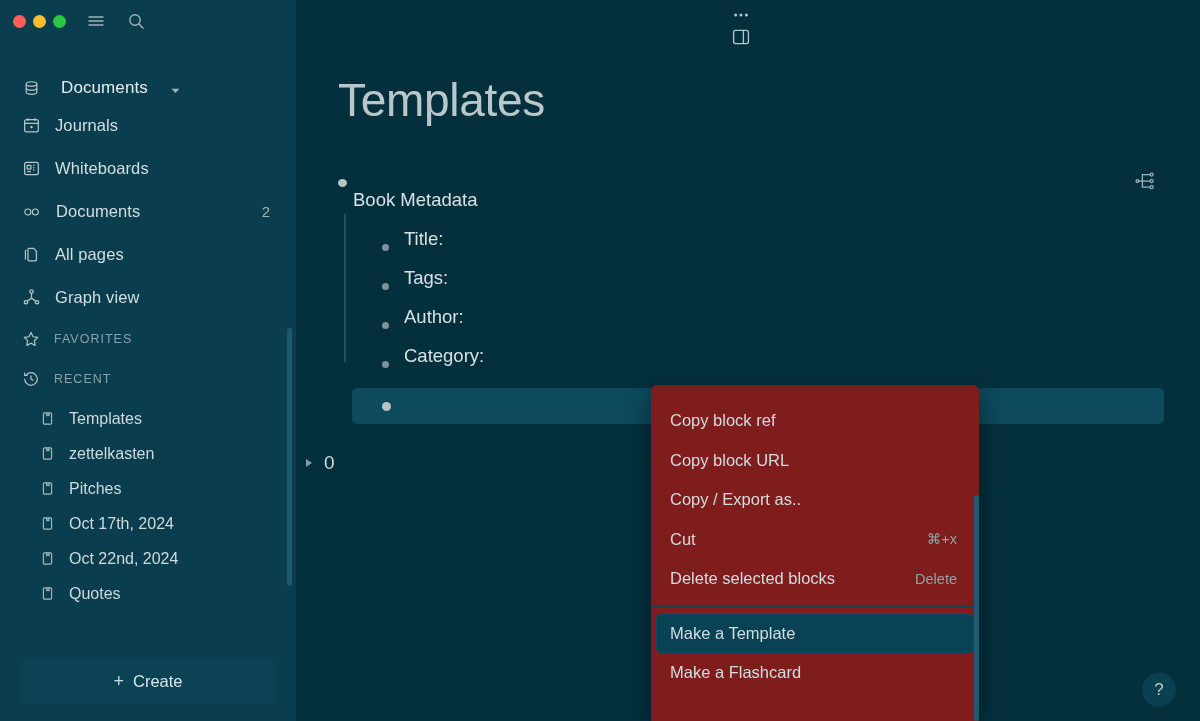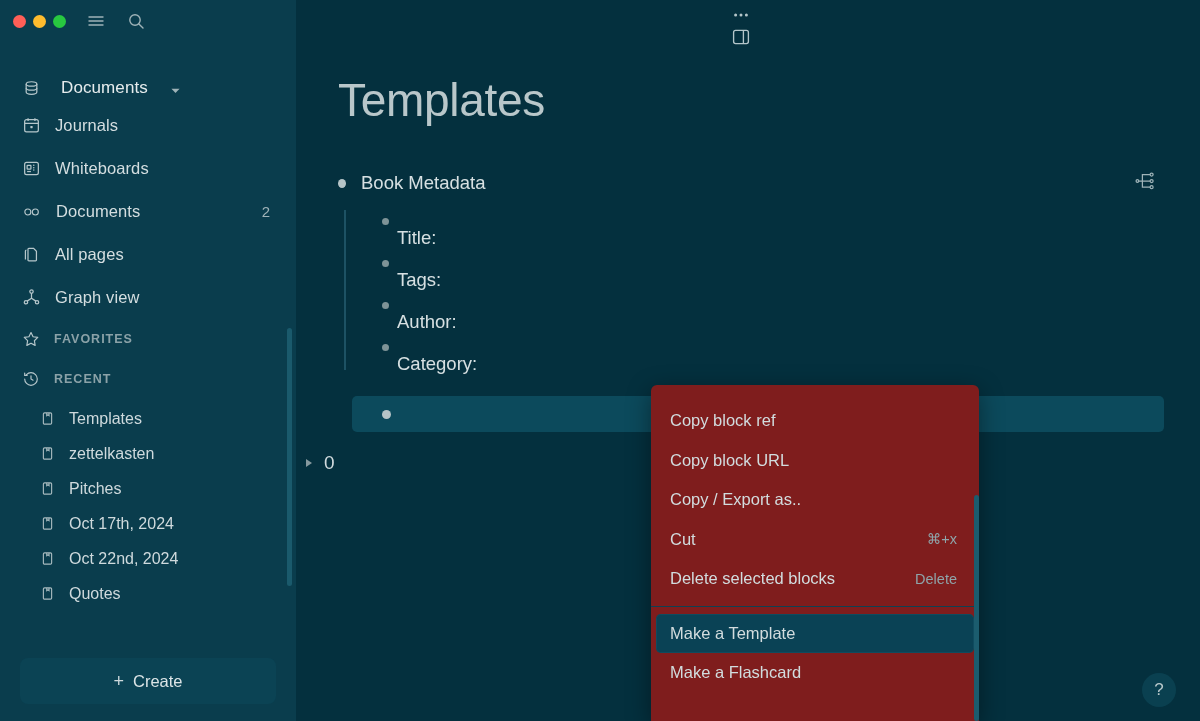--- a/index.html
+++ b/index.html
@@ -48,21 +48,21 @@
     display: flex; align-items: center; gap: 14px;
     height: 43px; padding: 0 22px 0 22px; color: #d4dee0;
     font-size: 16.5px; cursor: default; position: relative;
   }
   .nav-item .label { flex: 1; letter-spacing: .1px; }
   .nav-item .badge { color: #9fb3b8; font-size: 15px; padding-right: 4px; }
 
   .section-head {
     display: flex; align-items: center; gap: 14px;
     height: 40px; padding: 0 22px; color: #8ba2a8;
-    font-size: 12.5px; letter-spacing: 1px; font-weight: 700;
+    font-size: 12.5px; letter-spacing: 1px; font-weight: 400;
     text-transform: uppercase;
   }
 
   .recent-list { margin-top: 2px; }
   .recent-item {
     display: flex; align-items: center; gap: 14px;
     height: 35px; padding: 0 22px 0 40px; color: #cfdadd; font-size: 16px;
   }
   .recent-item .icon { color: #a9bcc0; }
 
@@ -107,38 +107,39 @@
     letter-spacing: -.3px; margin-top: 27px; line-height: 1.1;
   }
   .page-hier-icon {
     position: absolute; right: 44px; top: 95px; color: #9fb3b8; cursor: pointer;
   }
 
   .blocks { margin-top: 44px; position: relative; }
   .block {
     display: flex; align-items: flex-start; position: relative;
     min-height: 38px;
+    flex-direction: column;
   }
   .bullet {
     width: 8px; height: 8px; border-radius: 50%;
     background: #7e9397; margin-top: 9px; flex: 0 0 8px;
   }
   .bullet.big { background: #b6c4c7; width: 9px; height: 9px; }
   .block-text {
     color: #d7e0e2; font-size: 18.5px; margin-left: 15px;
     line-height: 1.3; padding-top: 1px;
   }
   .children {
     margin-left: 6px; padding-left: 38px; position: relative;
   }
   .children::before {
     content: ""; position: absolute; left: 0; top: 2px; bottom: 6px;
     width: 1.5px; background: #1d5264;
   }
-  .child-block { display: flex; align-items: flex-start; min-height: 39px; flex-direction: column; }
+  .child-block { display: flex; align-items: flex-end; min-height: 39px; }
   .child-block .bullet { width: 7px; height: 7px; flex: 0 0 7px; margin-top: 10px; }
 
   .selected-block {
     position: absolute; left: 14px; right: 36px; top: 0; height: 36px;
     background: #0c4a5c; border-radius: 5px;
   }
   .sel-row { position: relative; height: 36px; margin-top: 20px; }
   .sel-bullet {
     position: absolute; left: 44px; top: 14px;
     width: 9px; height: 9px; border-radius: 50%; background: #b6c4c7;

